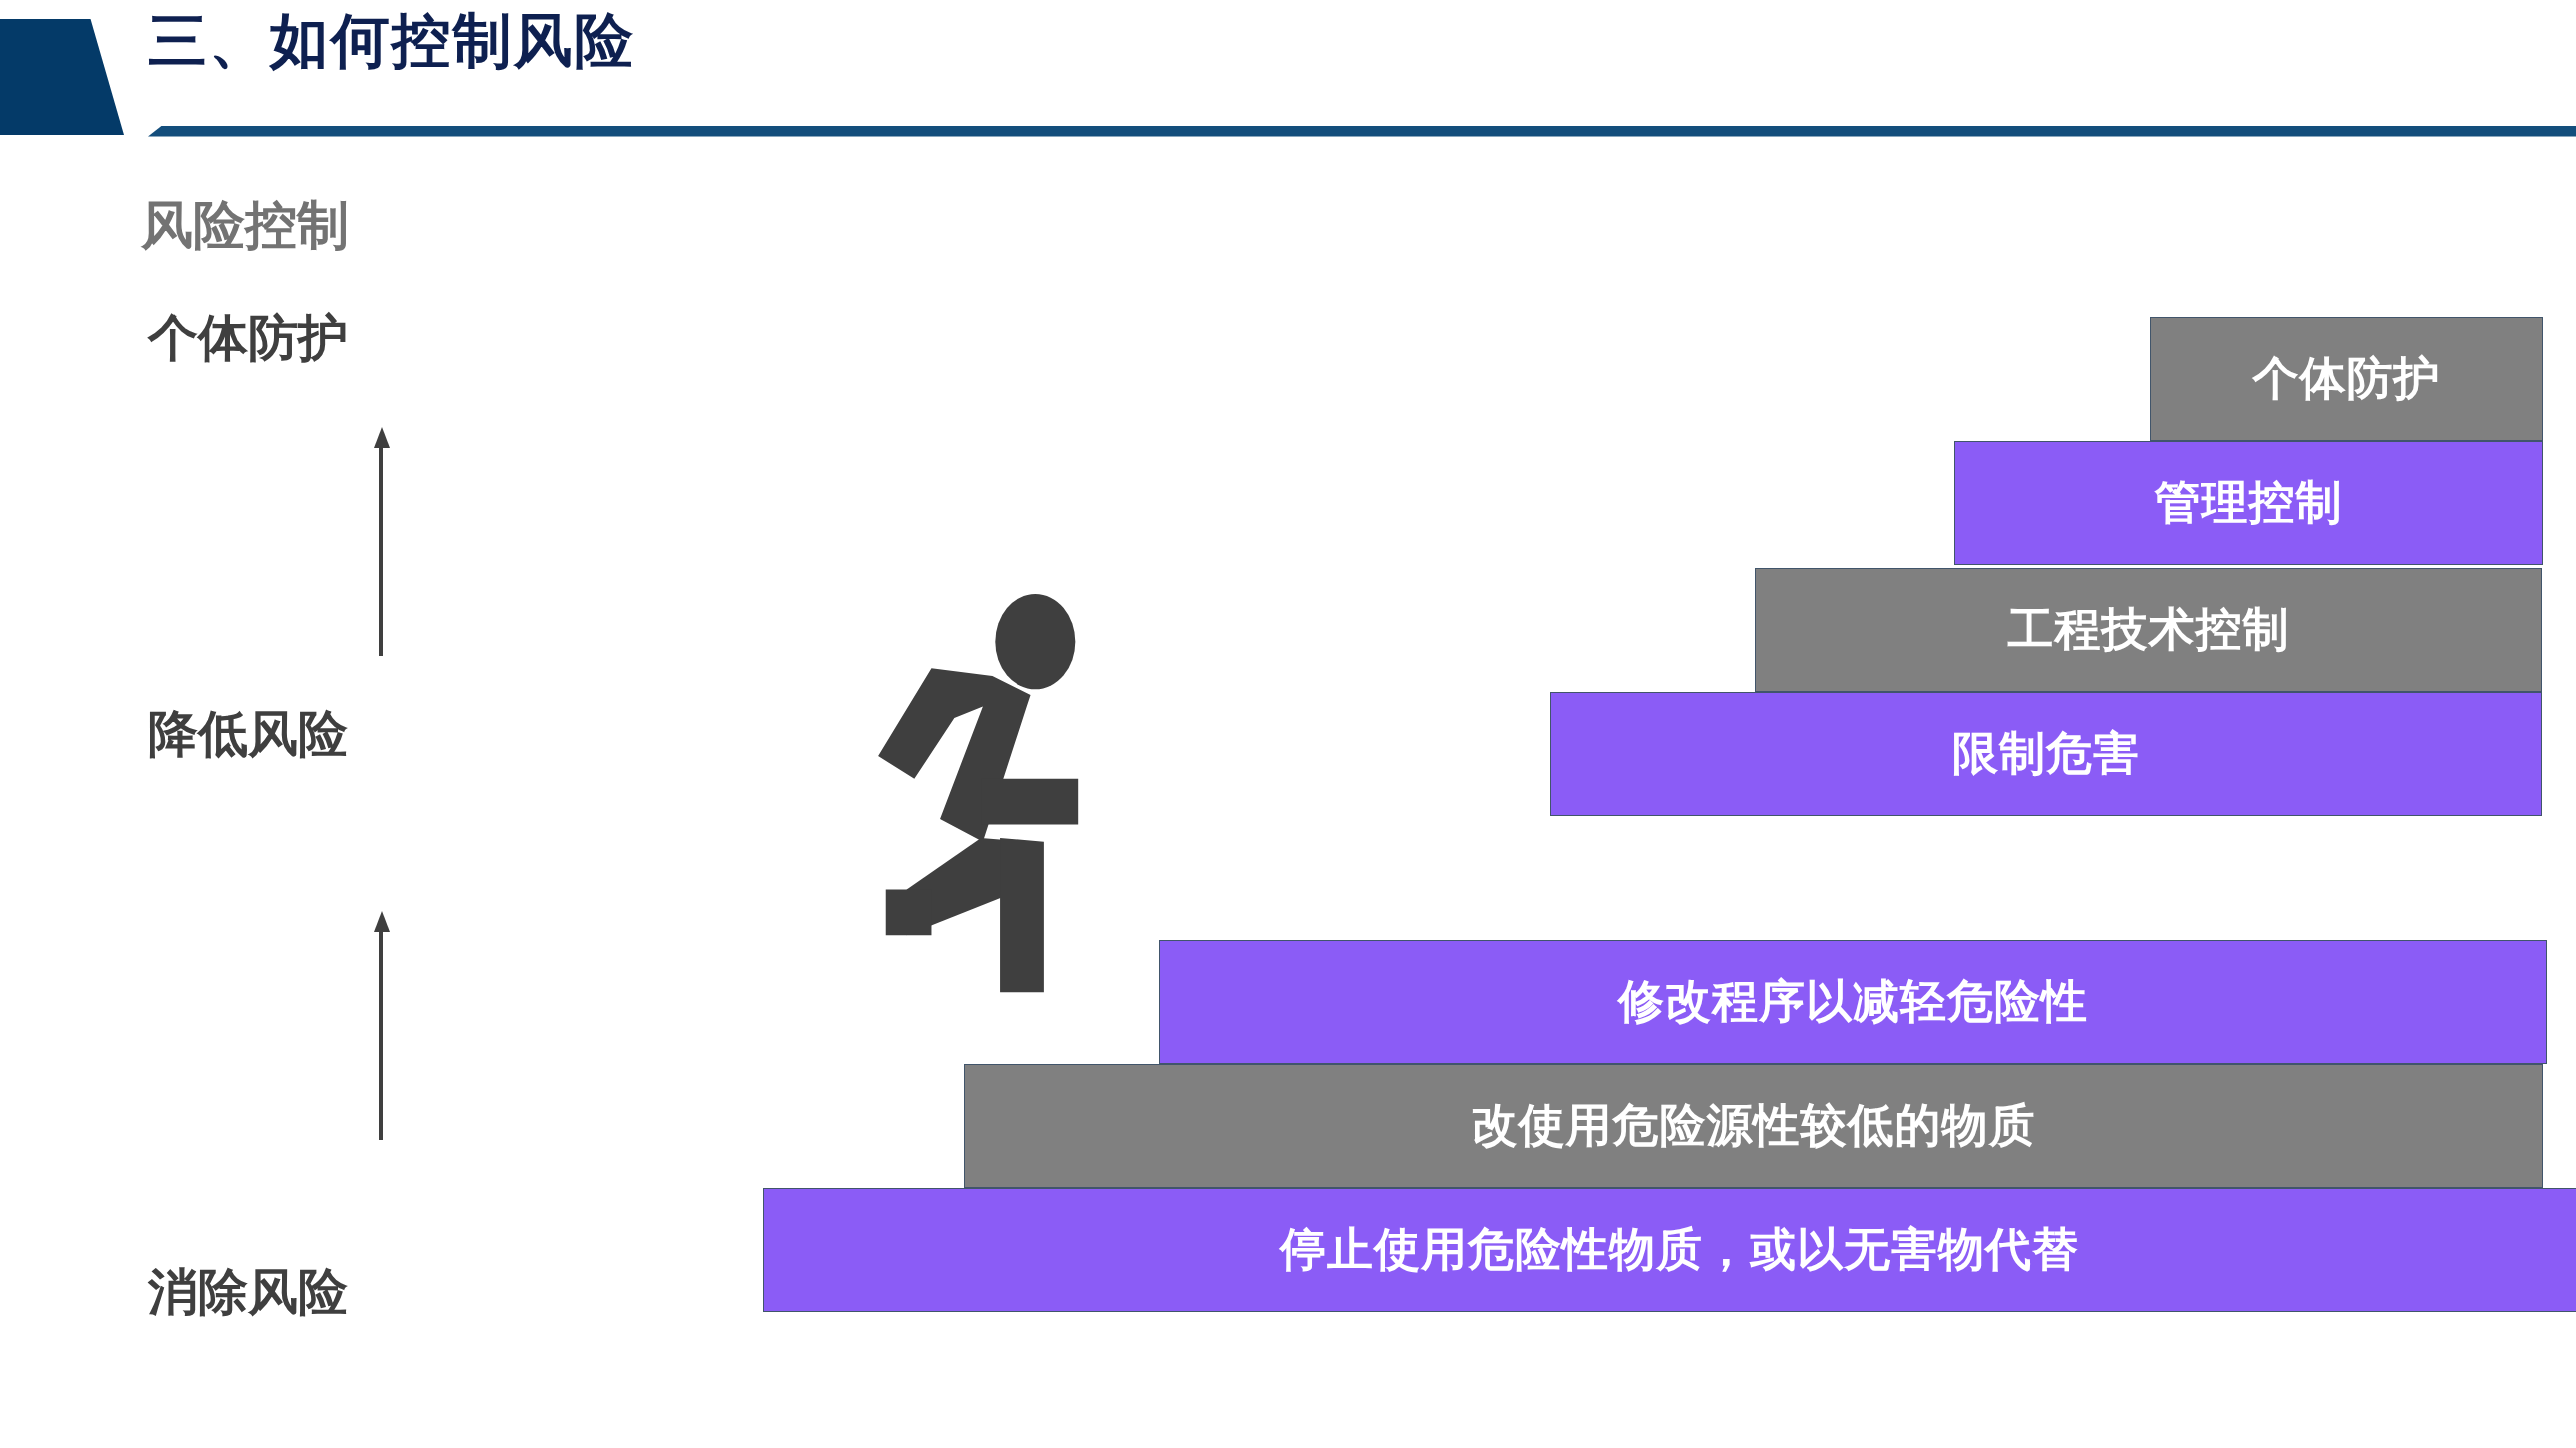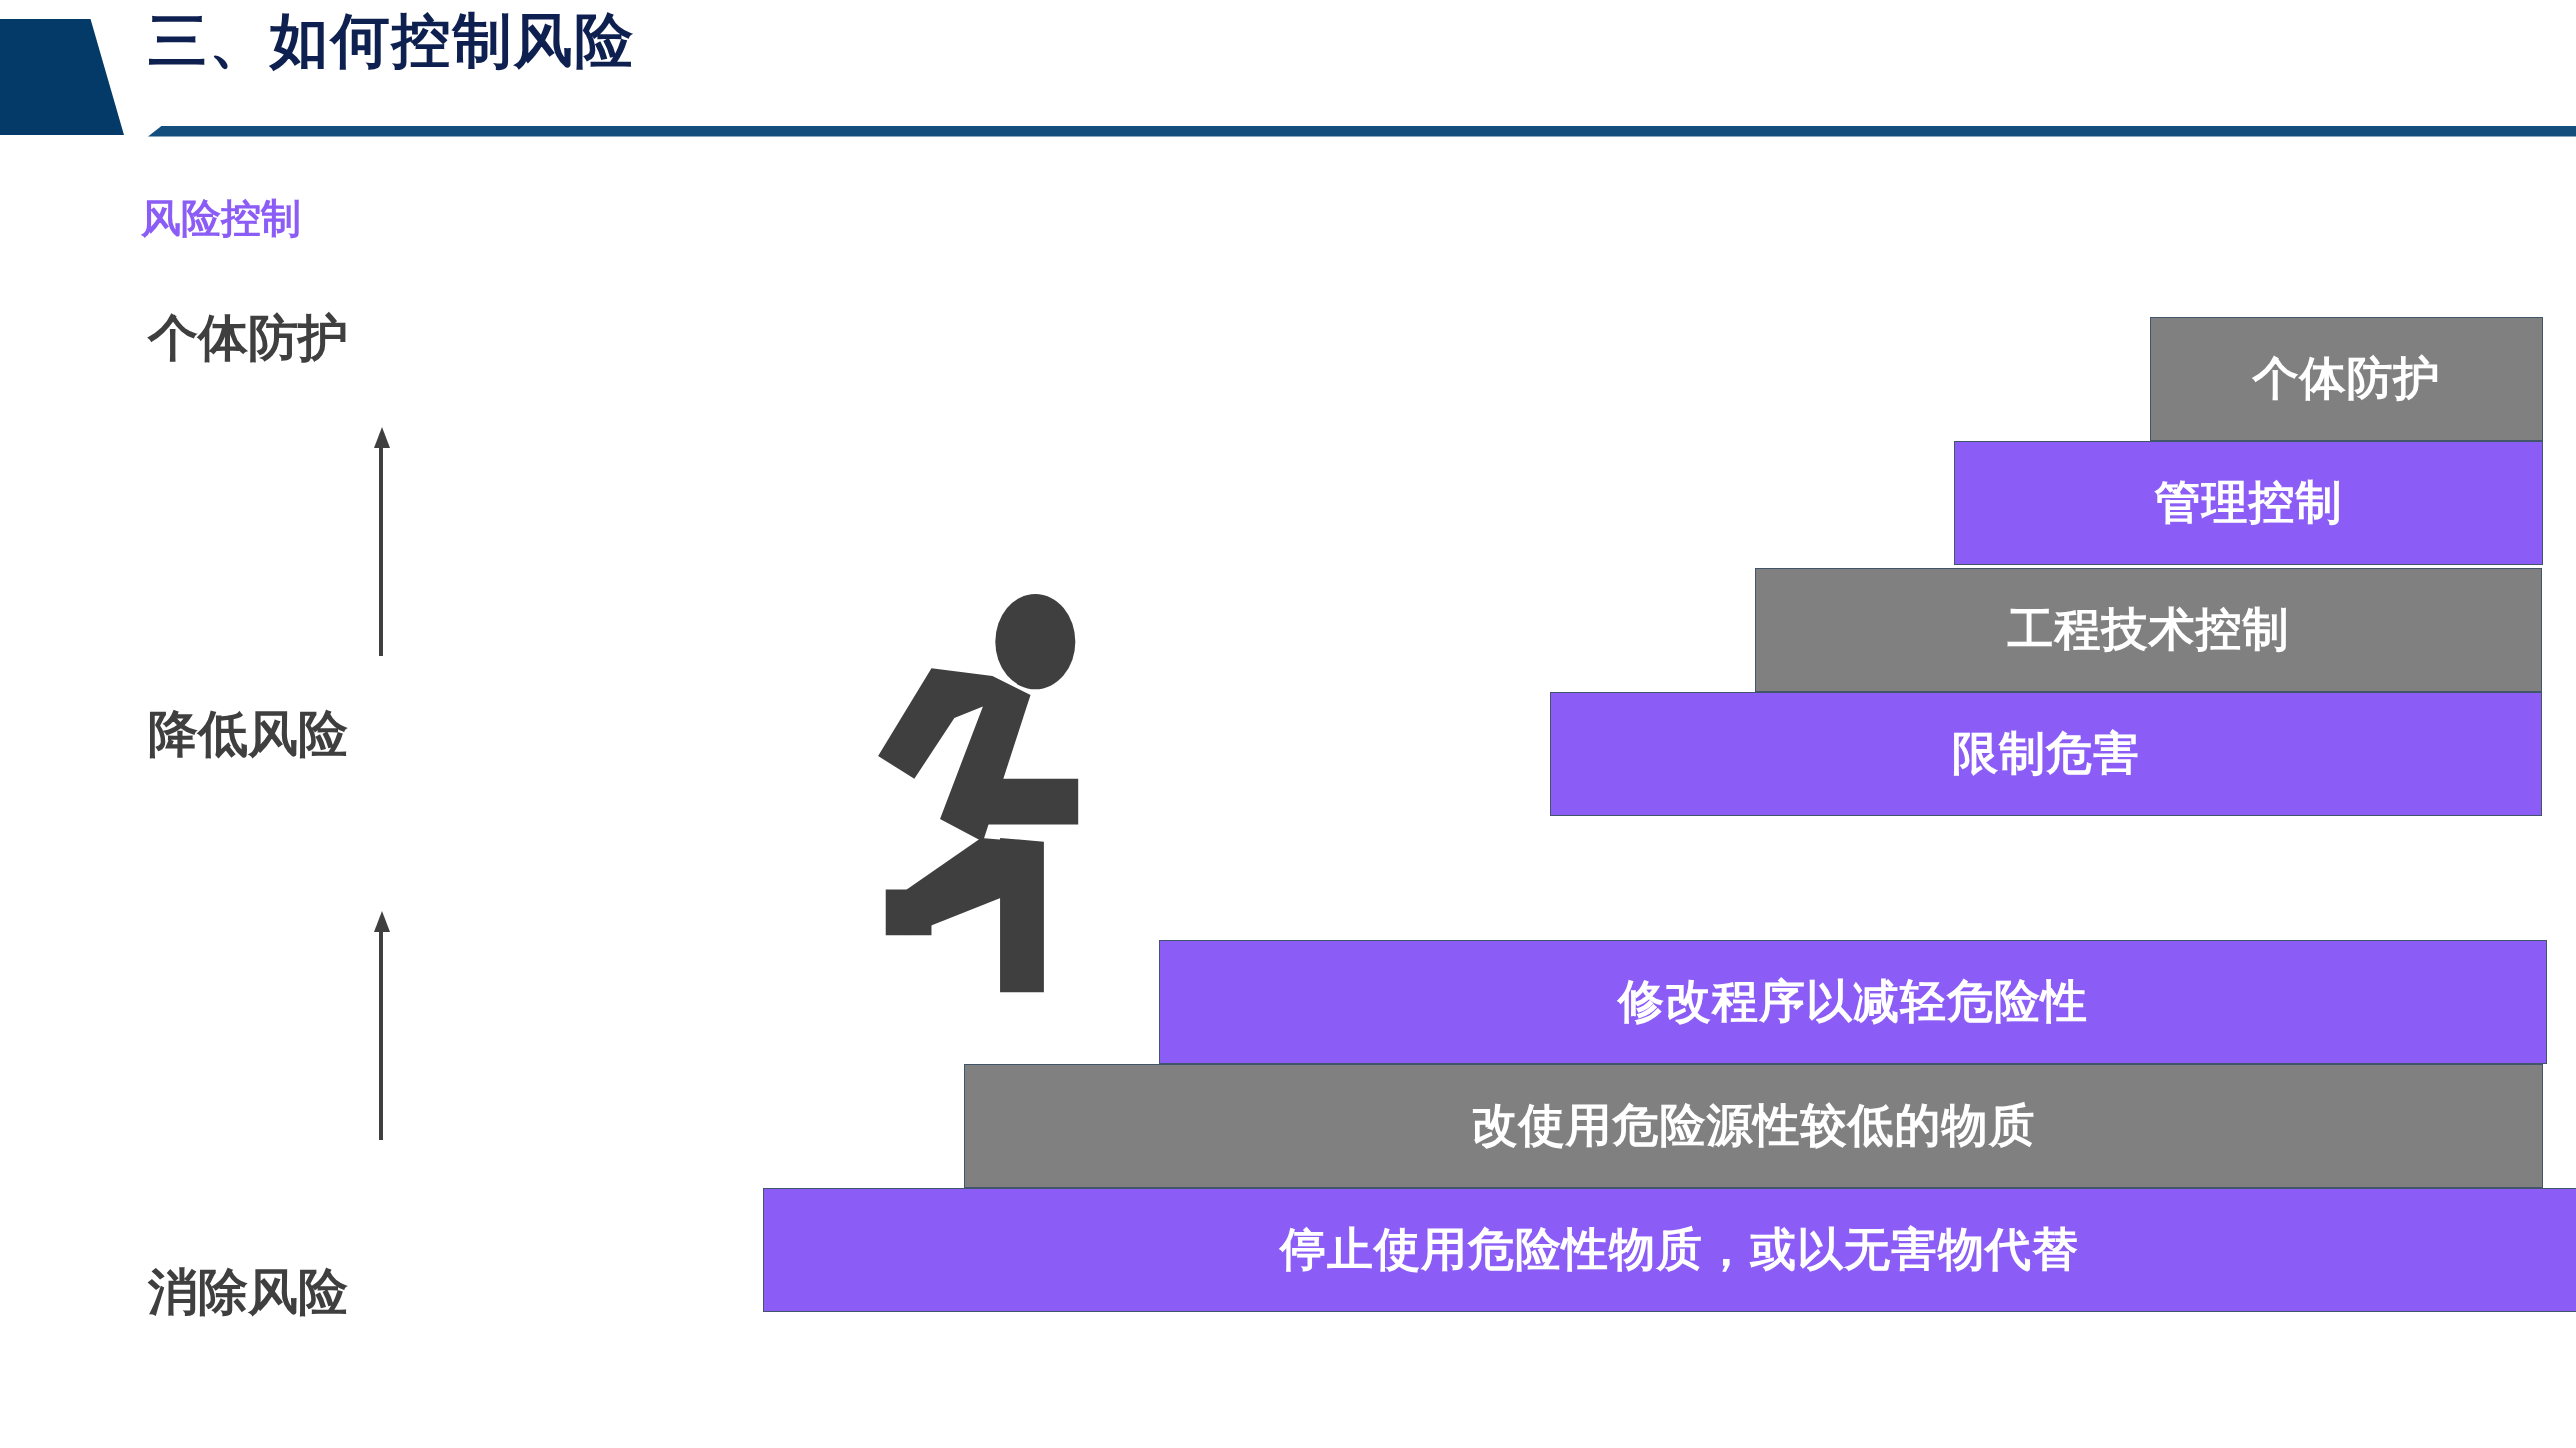--- a/index.html
+++ b/index.html
@@ -46,23 +46,23 @@
     left: 148px; top: 126px;
     width: 2428px; height: 10.5px;
     background: #134E7C;
     clip-path: polygon(13.4px 0, 100% 0, 100% 100%, 0 100%);
   }
 
   
   #subtitle {
     position: absolute;
     left: 141px; top: 191px;
-    font-size: 40px;
-    font-weight: bold;
-    color: #8b5cf6;
+    font-size: 52px;
+    font-weight: bold;
+    color: #737373;
     white-space: nowrap;
   }
 
   
   .axis-label {
     position: absolute;
     font-size: 50px;
     font-weight: bold;
     color: #3F3F3F;
     white-space: nowrap;

